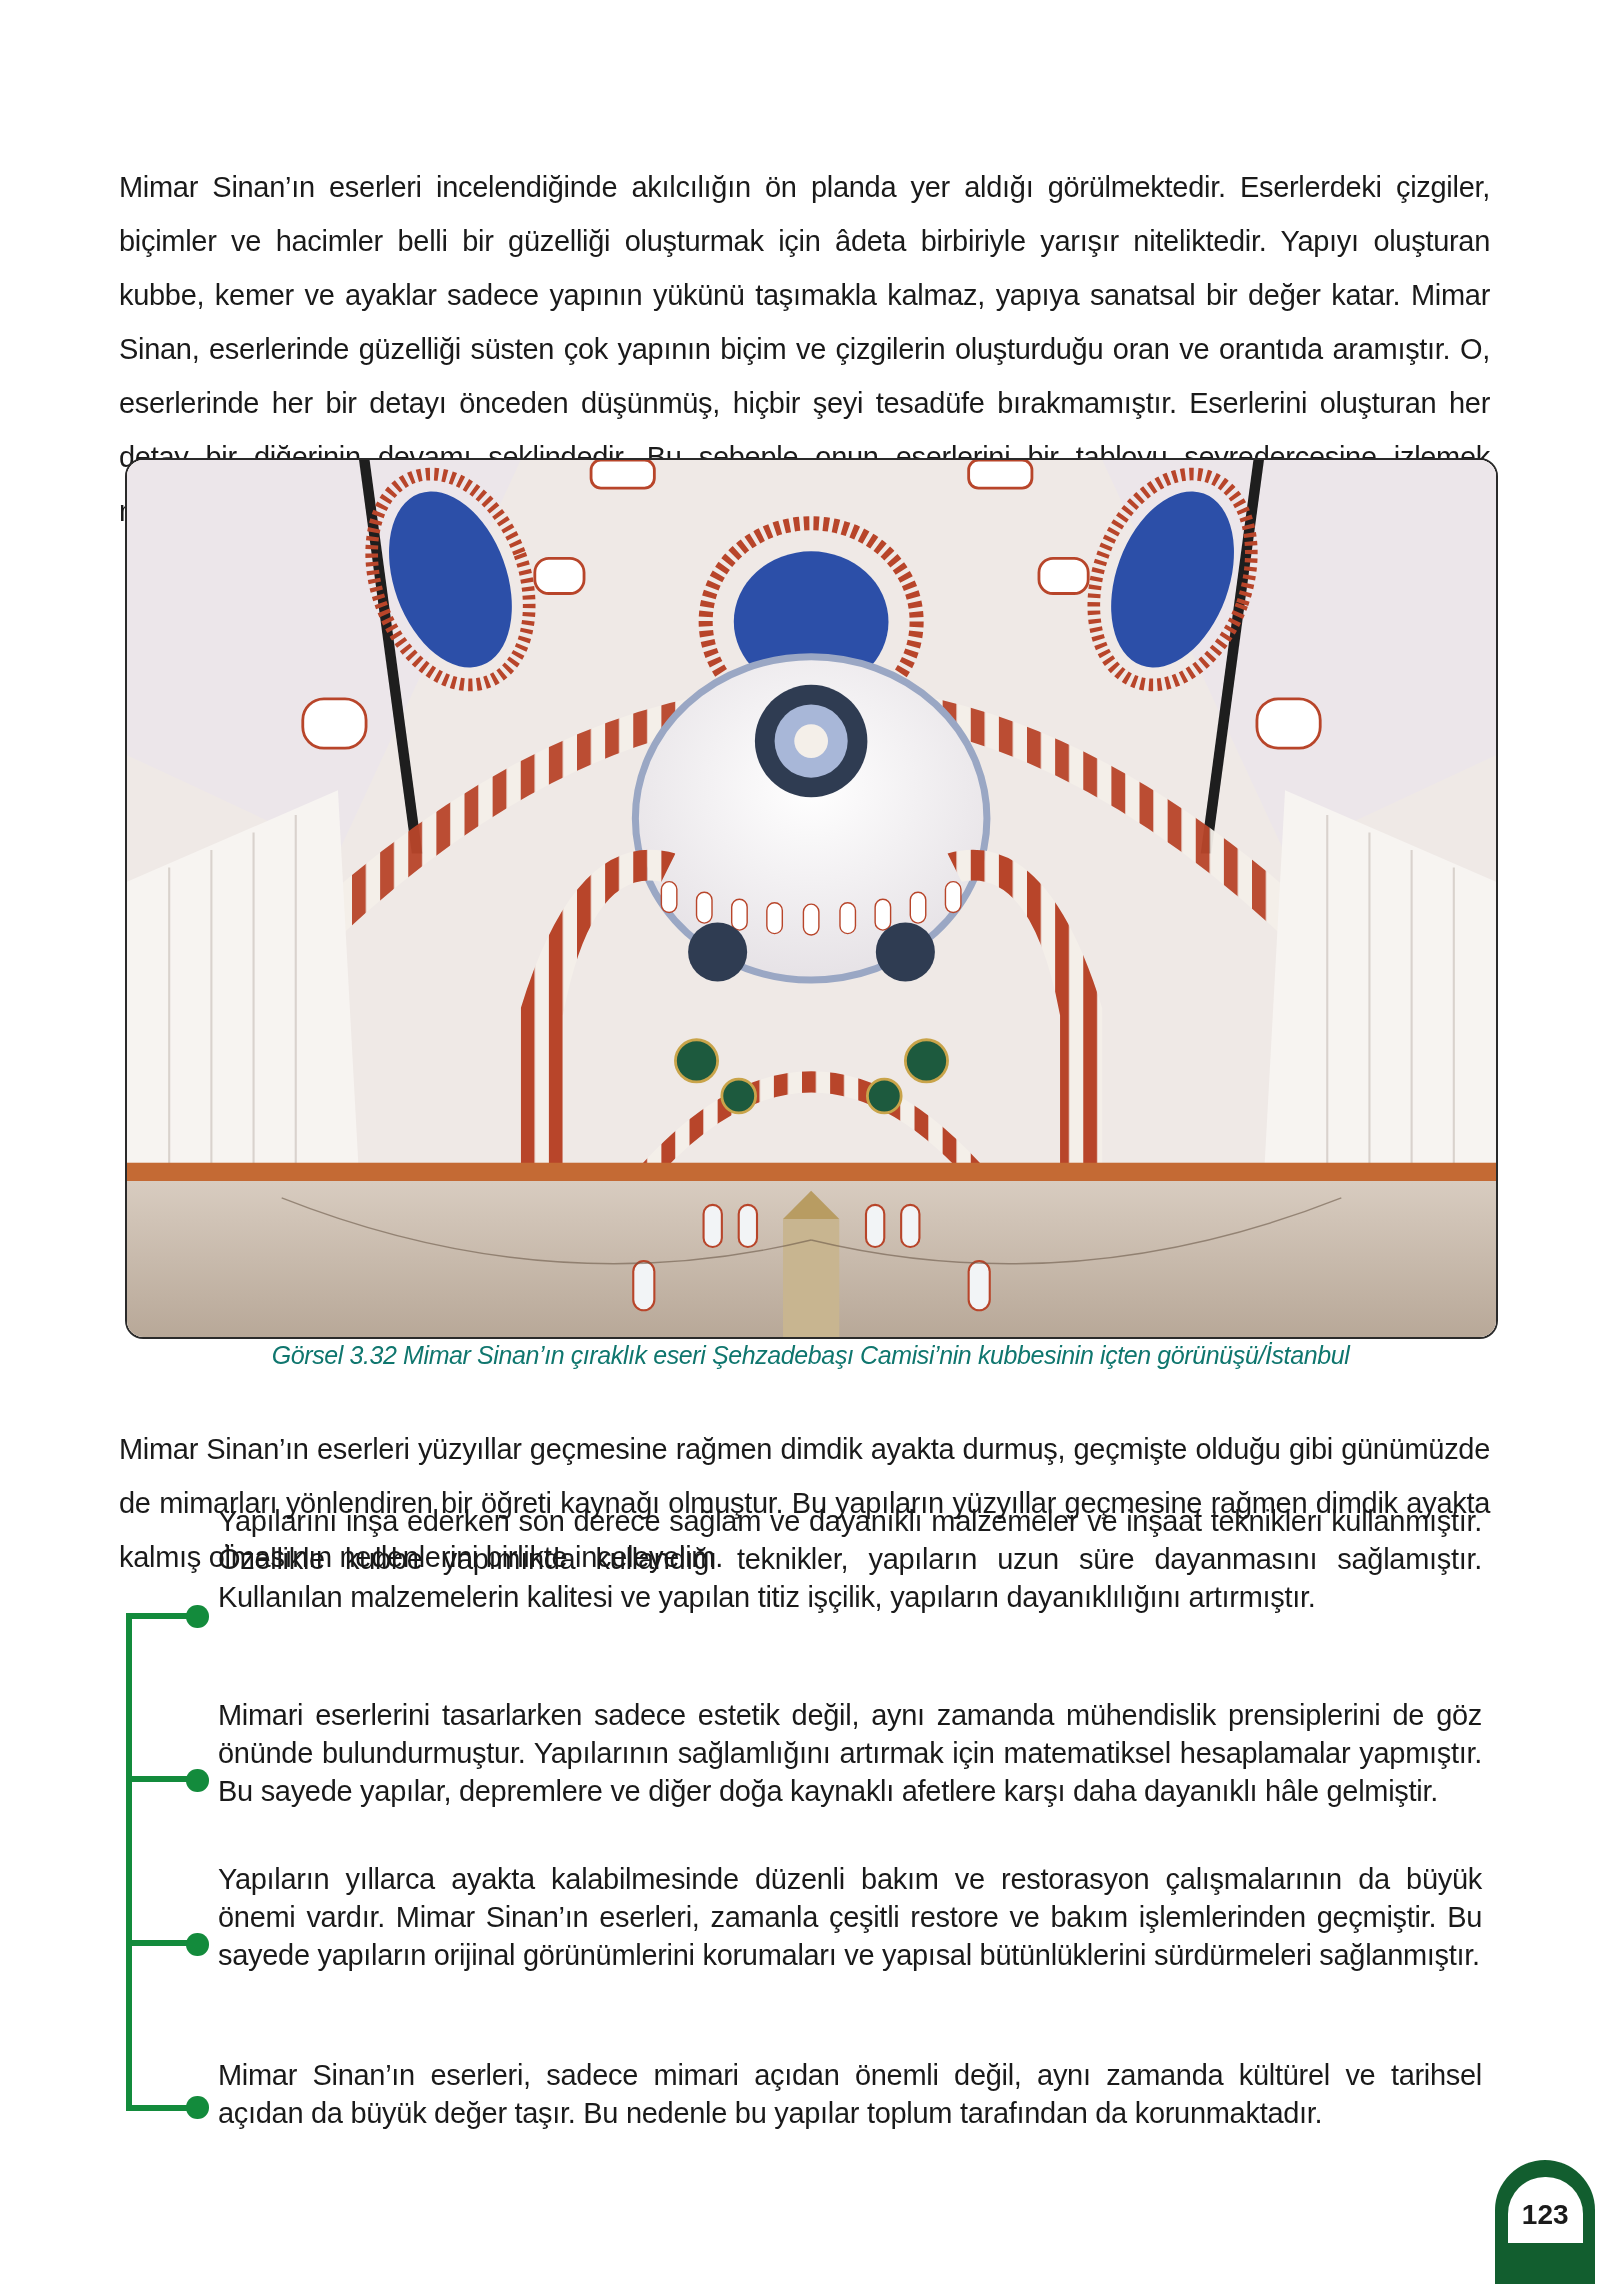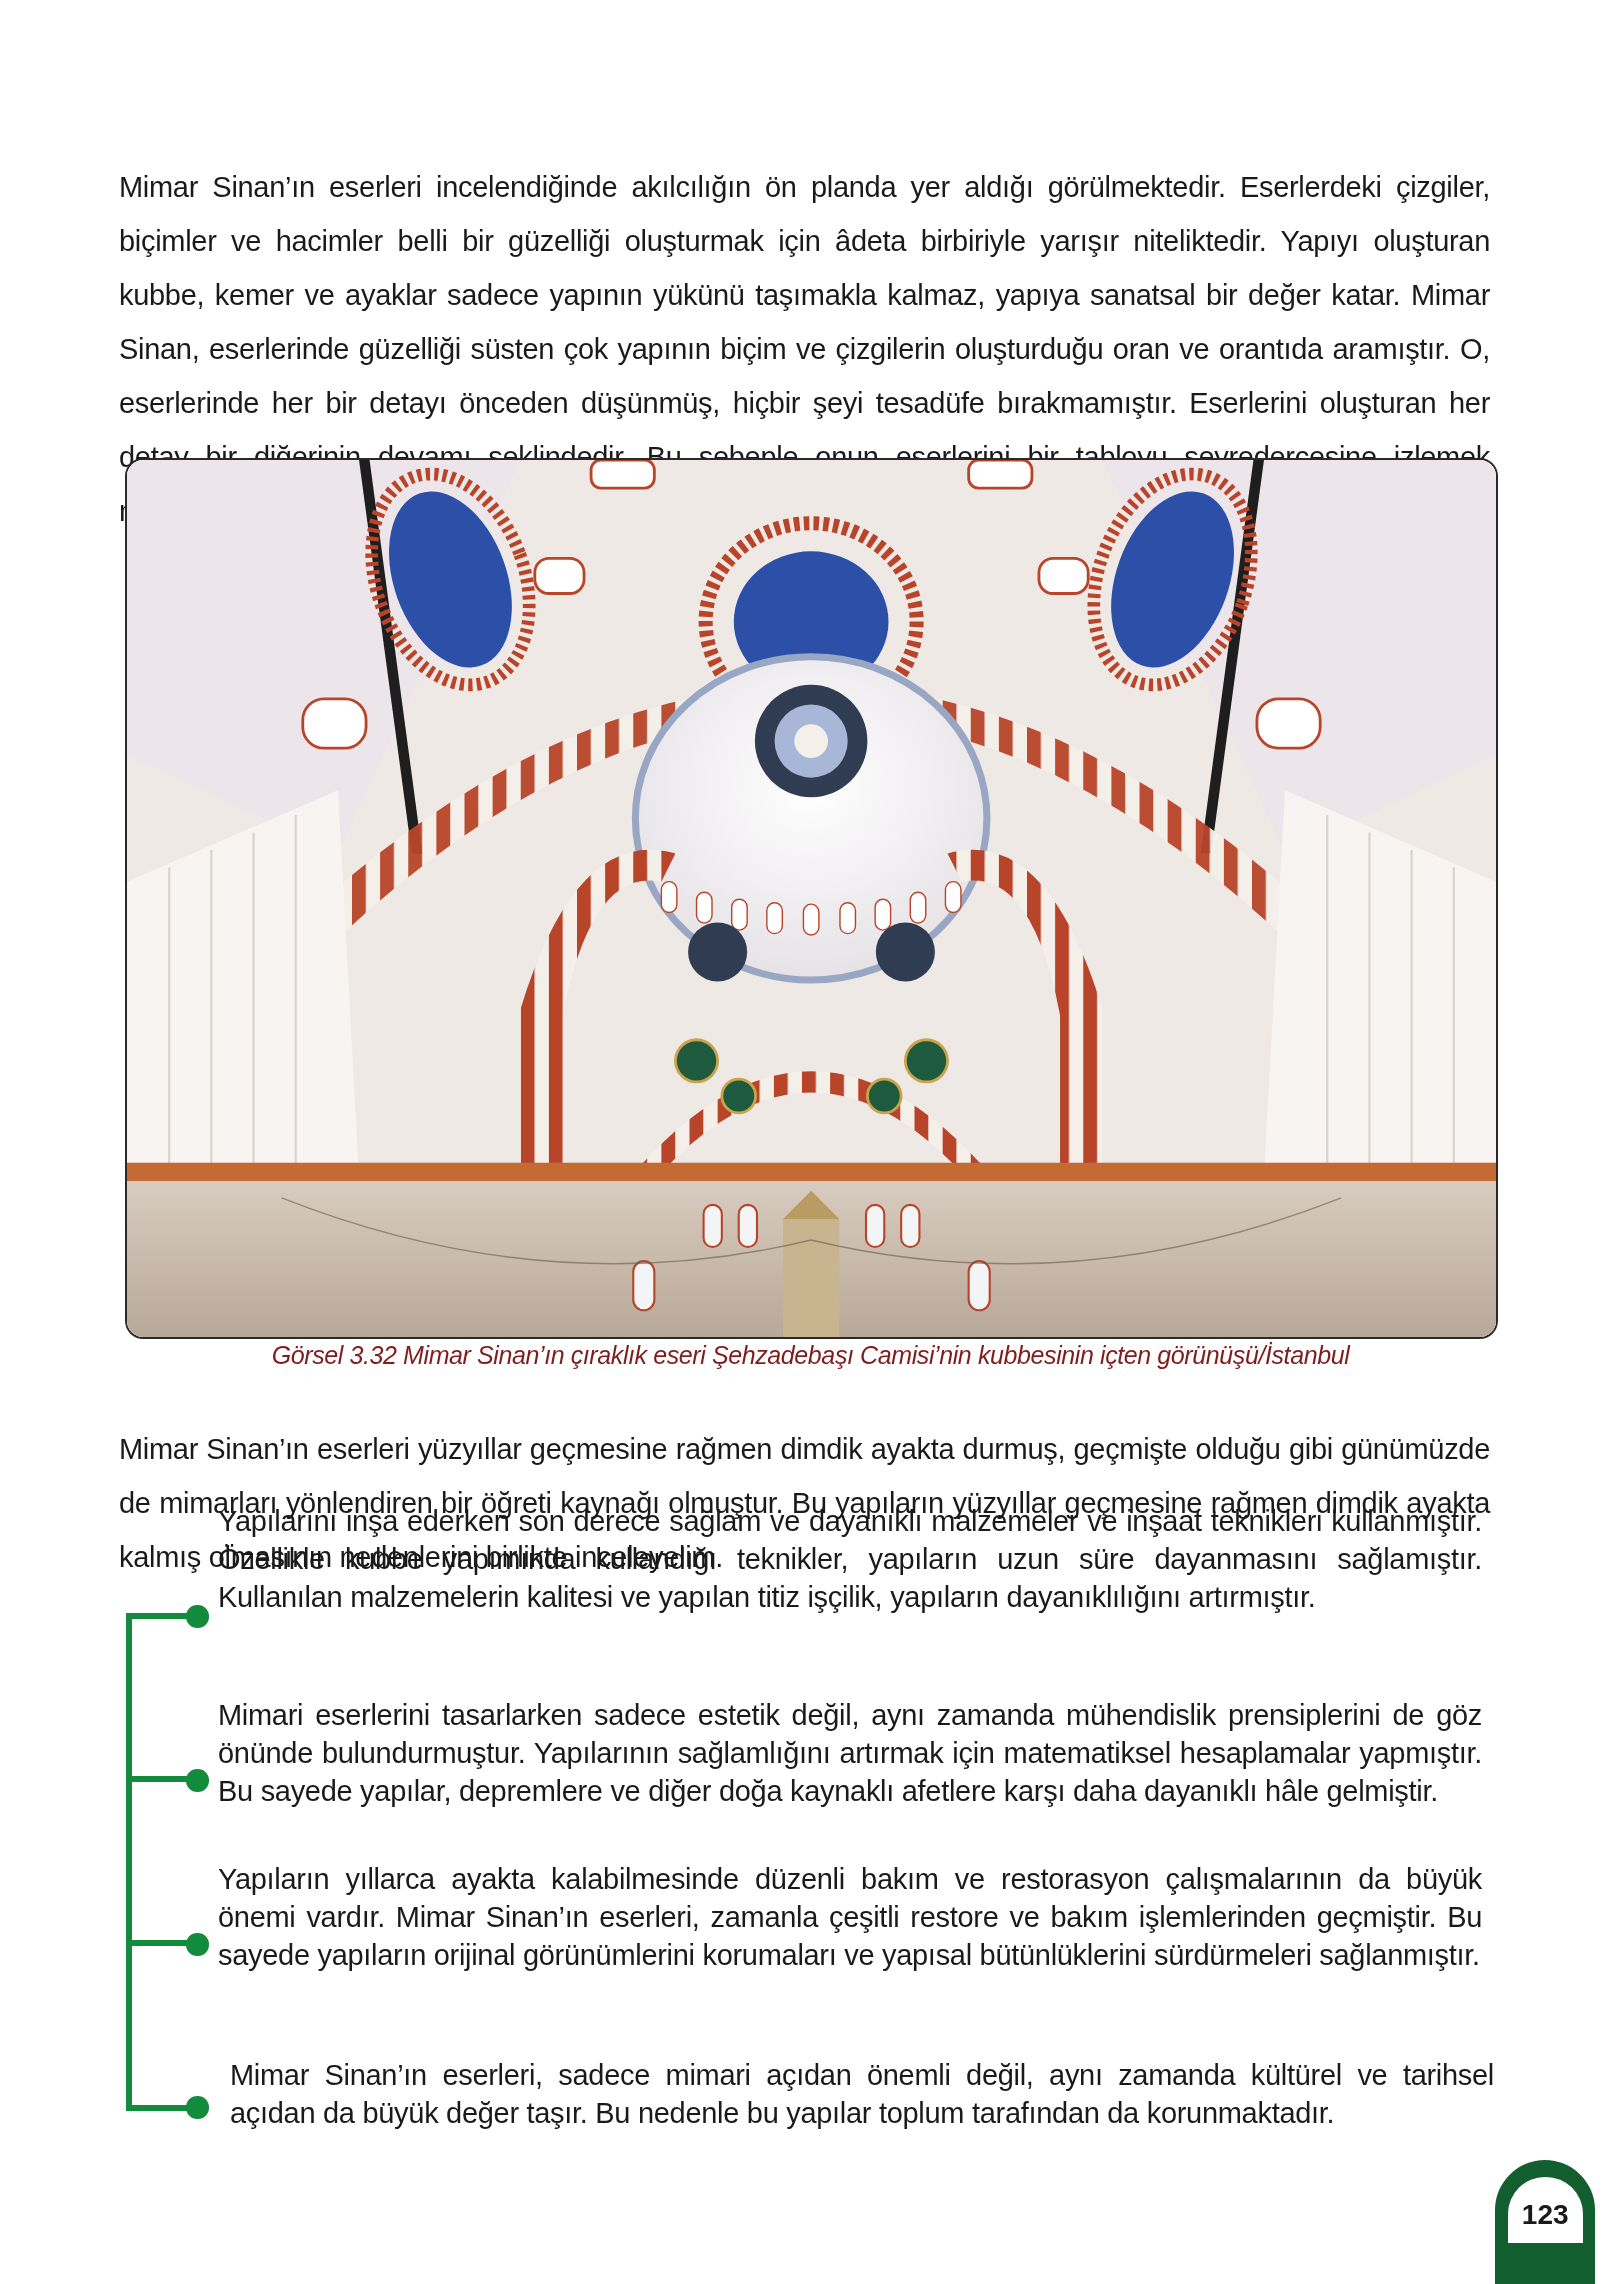--- a/index.html
+++ b/index.html
@@ -42,21 +42,21 @@
   .figure svg { display: block; width: 100%; height: 100%; }
 
   .caption {
     position: absolute;
     left: 125px;
     width: 1371px;
     top: 1341px;
     text-align: center;
     font-style: italic;
     font-size: 25px;
-    color: #7f1d1d;
+    color: #0f766e;
     letter-spacing: -0.4px;
   }
 
   
   .bracket-vert {
     position: absolute;
     left: 126px;
     top: 1613px;
     width: 6.3px;
     height: 496px;
@@ -83,21 +83,21 @@
     width: 1264px;
     font-size: 29px;
     line-height: 38px;
     text-align: justify;
     margin: 0;
     letter-spacing: -0.3px;
   }
   #b1 { top: 1502px; }
   #b2 { top: 1696px; }
   #b3 { top: 1860px; }
-  #b4 { top: 2056px; margin-left: 12px; }
+  #b4 { top: 2056px; }
 
   
   .page-tab {
     position: absolute;
     left: 1495px;
     top: 2160px;
     width: 100px;
     height: 124px;
     background: #125e2f;
     border-radius: 50px 50px 0 0;

